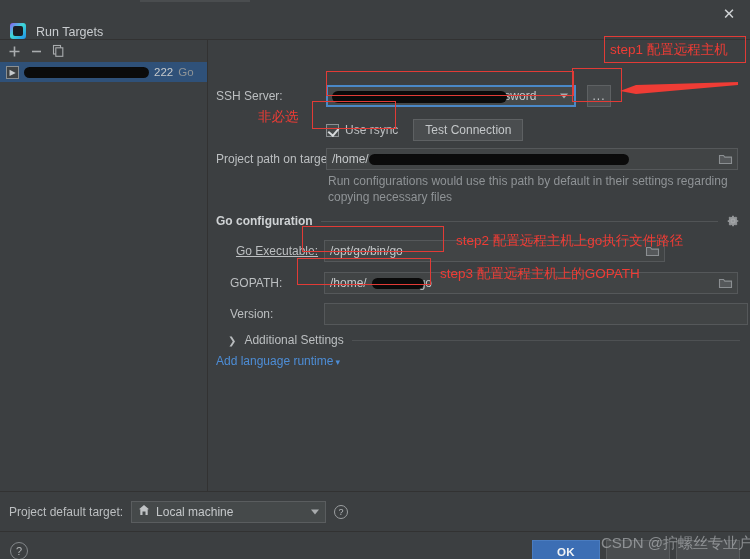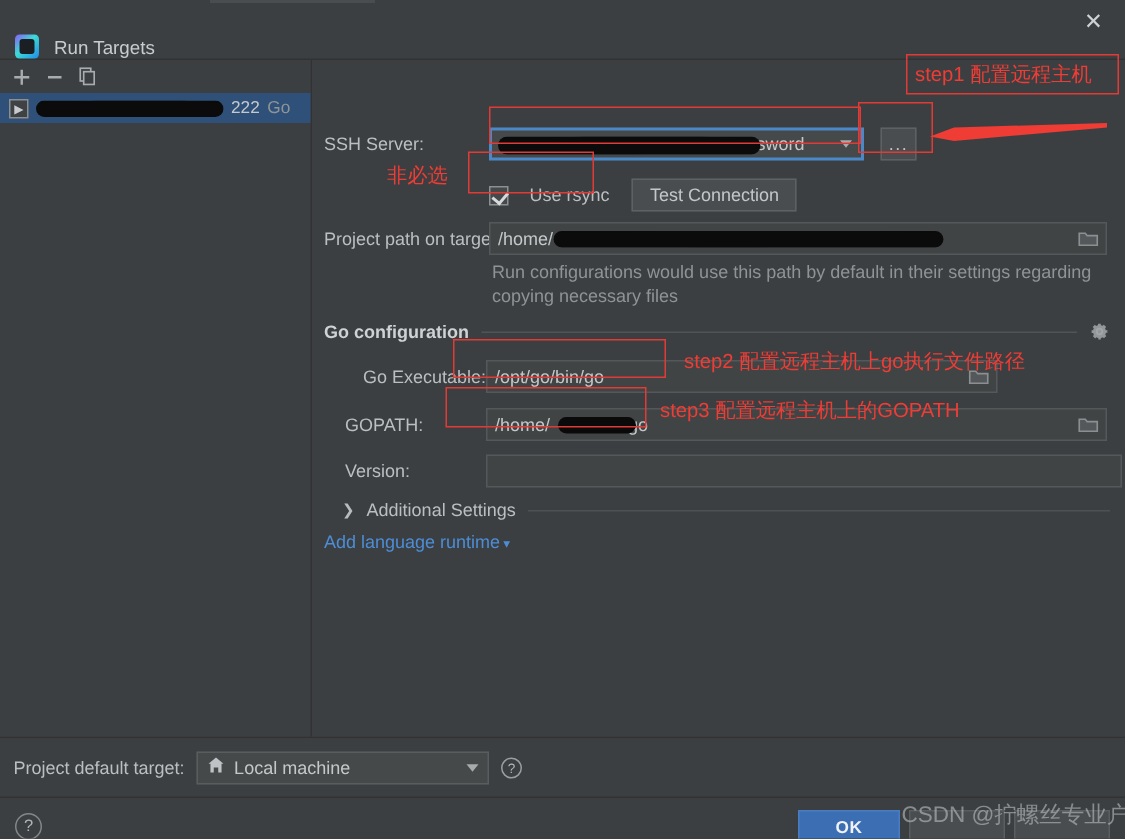--- a/index.html
+++ b/index.html
@@ -131,21 +131,21 @@
   }
   .dots-btn {
     width: 24px; height: 22px;
     background: #4a4d4f; border: 1px solid #5e6163;
     display: flex; align-items: center; justify-content: center;
     color: #c2c5c7; font-size: 12px; letter-spacing: 1px;
     cursor: pointer;
     line-height: 8px;
   }
 
-  .checkbox-wrap { display: flex; align-items: center; gap: 14px; cursor: pointer; }
+  .checkbox-wrap { display: flex; align-items: center; gap: 6px; cursor: pointer; }
   .cbox {
     width: 13px; height: 13px; background: #45494a;
     border: 1px solid #8c9093; position: relative;
   }
   .cbox::after {
     content: ""; position: absolute; left: 3px; top: 1px;
     width: 5px; height: 8px;
     border-right: 2px solid #d7dadc; border-bottom: 2px solid #d7dadc;
     transform: rotate(40deg);
   }
@@ -329,21 +329,21 @@
       <span class="sh-line"></span>
       <span class="gear">
         <svg width="14" height="14" viewBox="0 0 16 16" fill="#b6b9bb">
           <path d="M8 5.2A2.8 2.8 0 1 0 8 10.8 2.8 2.8 0 0 0 8 5.2zm0 4.3a1.5 1.5 0 1 1 0-3 1.5 1.5 0 0 1 0 3z"></path>
           <path d="M14 7h-1.2a4.9 4.9 0 0 0-.6-1.5l.9-.9-1.8-1.8-.9.9A4.9 4.9 0 0 0 9 3.2V2H6.9v1.2c-.5.1-1 .3-1.5.6l-.9-.9L2.8 4.6l.9.9c-.3.5-.5 1-.6 1.5H2v2.1h1.2c.1.5.3 1 .6 1.5l-.9.9 1.8 1.8.9-.9c.5.3 1 .5 1.5.6V14H9v-1.1c.5-.1 1-.3 1.5-.6l.9.9 1.8-1.8-.9-.9c.3-.5.5-1 .6-1.5H14V7z" opacity=".85"></path>
         </svg>
       </span>
     </div>
 
     <div class="row" style="left:8px; top:200px; width:532px;">
-      <div class="lbl" style="width:108px; text-align:right; padding-left:14px;">Go Executable:</div>
+      <div class="lbl" style="width:108px; text-align:center; padding-left:14px;text-decoration:underline;">Go Executable:</div>
       <div class="field plain" style="width:341px;">
         <span class="val">/opt/go/bin/go</span>
         <span style="position:absolute;right:4px;top:3px;">
           <svg width="15" height="14" viewBox="0 0 15 14" fill="none" stroke="#8b8f92" stroke-width="1.1">
             <path d="M1.5 3.5h4l1.3 1.6h6.7v6.4H1.5z" fill="#55585a"></path>
           </svg>
         </span>
       </div>
     </div>
 

